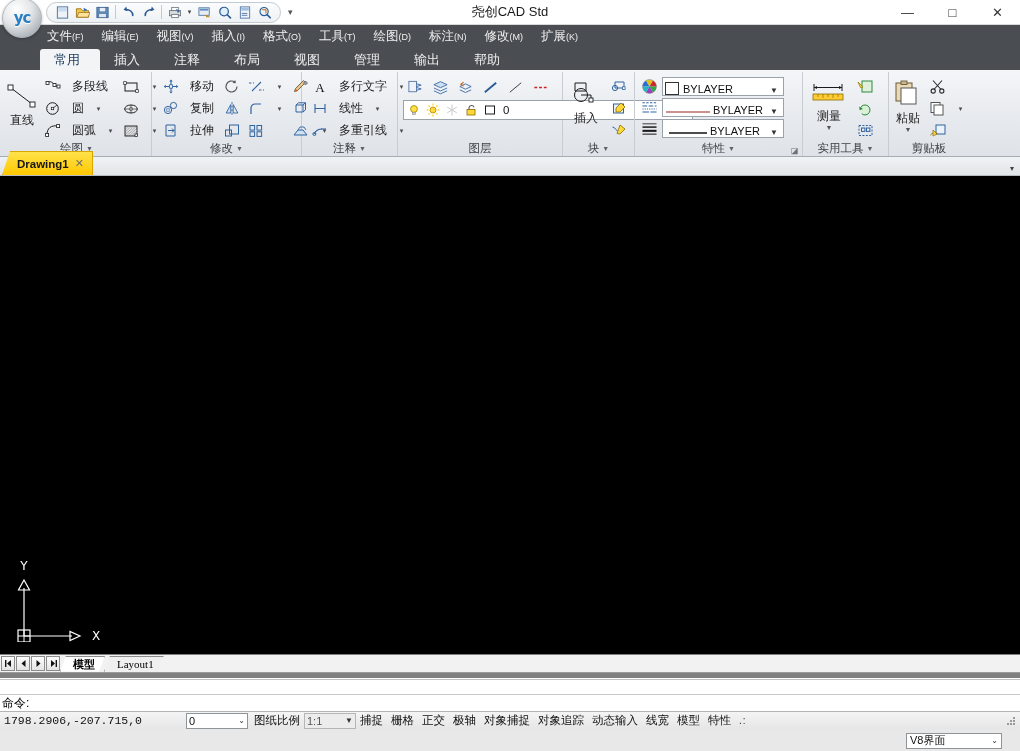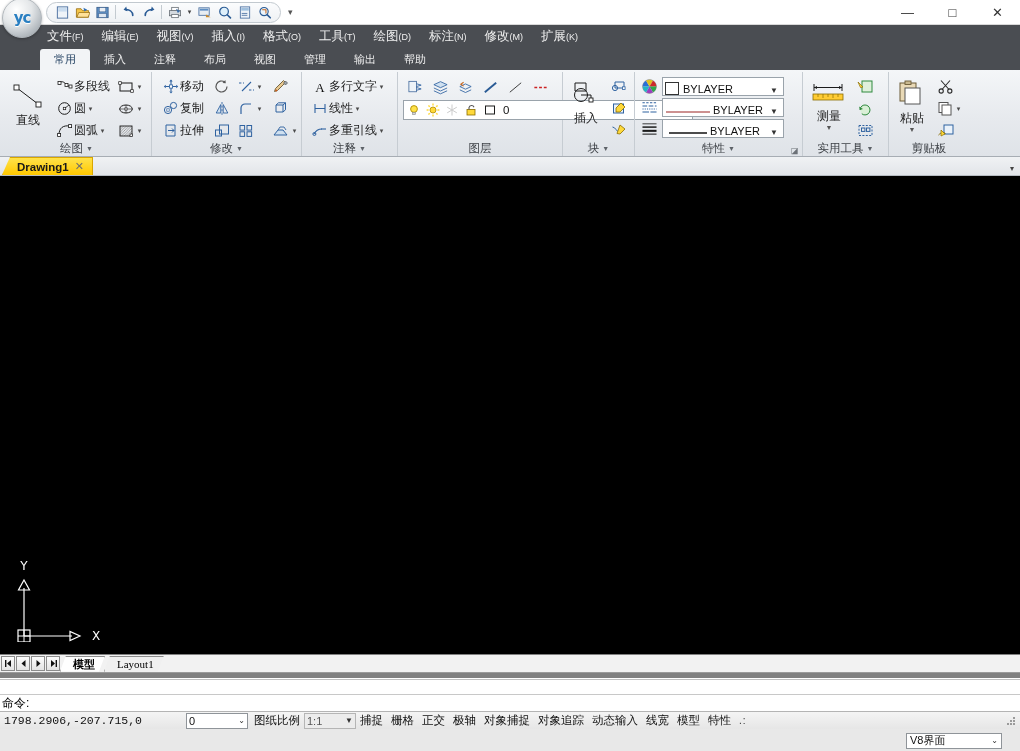--- a/index.html
+++ b/index.html
@@ -63,21 +63,21 @@
   }
   .menu-item { padding:3px 9px 3px 9px; font-size:12.5px; white-space:nowrap; }
   .menu-item sub { font-size:9px; vertical-align:baseline; }
 
   
   .ribbon-tabs {
     height:22px; background:#4a4d52; display:flex; align-items:flex-end;
     padding-left:40px;
   }
   .rtab {
-    padding:3px 14px 3px 14px; font-size:11px; color:#efefef;
+    padding:3px 20px 3px 14px; font-size:13px; color:#efefef;
     border-radius:3px 3px 0 0; line-height:15px;
   }
   .rtab.active { background:#f2f4f6; color:#1b3a5c; font-weight:normal; }
 
   
   .ribbon {
     height:87px; background:linear-gradient(#f4f6f8 0%, #e7eaee 55%, #dfe3e8 100%);
     border-bottom:1px solid #a7adb4;
     display:flex; align-items:stretch; padding:2px 0 0 2px;
     position:relative;
@@ -100,21 +100,21 @@
 
   .bigbtn {
     width:44px; display:flex; flex-direction:column; align-items:center;
     padding-top:4px; cursor:default;
   }
   .bigbtn .lbl { font-size:12px; color:#222; margin-top:2px; }
   .bigbtn .sub-caret { font-size:7px; color:#555; line-height:6px; }
 
   .col { display:flex; flex-direction:column; gap:1px; }
   .rowbtn {
-    display:flex; align-items:center; gap:0; height:21px;
+    display:flex; align-items:center; gap:10px; height:21px;
     padding:0 2px; cursor:default; border:1px solid transparent;
   }
   .rowbtn .lbl { font-size:12px; color:#1c1c1c; white-space:nowrap; }
   .caret { font-size:7px; color:#4a4a4a; width:9px; text-align:center; }
   .icobox { width:18px; height:18px; display:flex; align-items:center; justify-content:center; }
   .icobox.sm { width:16px; height:16px; }
 
   
   .layer-toolrow { display:flex; gap:1px; align-items:center; }
   .ltool { width:24px; height:22px; display:flex; align-items:center; justify-content:center;
@@ -138,21 +138,21 @@
   .prop-combo .ptext { font-size:11px; color:#111; }
   .swatch { width:14px; height:13px; border:1px solid #333; background:#fff; margin-right:4px; }
 
   
   .doctabs {
     height:19px; background:linear-gradient(#f0f2f4,#e2e5e9);
     border-bottom:1px solid #b6bcc2; display:flex; align-items:flex-end;
     position:relative;
   }
   .doctab {
-    height:18px; display:flex; align-items:center; gap:6px;
+    height:24px; display:flex; align-items:center; gap:6px;
     padding:0 8px 0 14px;
     background:linear-gradient(#ffe24a,#ffc800);
     border:1px solid #d9a600; border-bottom:none;
     font-size:11.5px; font-weight:bold; color:#181818;
     clip-path: polygon(8px 0, 100% 0, 100% 100%, 0 100%);
     margin-left:2px;
   }
   .doctab .x { font-size:11px; color:#6e6e6e; font-weight:normal; }
   .doctabs .rcaret { margin-left:auto; font-size:8px; color:#444; padding:0 6px 2px 0; }
 
@@ -297,20 +297,21 @@
     <div class="qat-btn">
       <svg width="16" height="15" viewBox="0 0 16 16">
           <circle cx="7" cy="7" r="4.4" fill="#eaf4fc" stroke="#2a5b95" stroke-width="1.2"></circle>
           <path d="M10.2 10.2l3.4 3.4" stroke="#2a5b95" stroke-width="1.8" stroke-linecap="round"></path>
           <path d="M5 5h4v4" fill="none" stroke="#c8671e" stroke-width="1.1"></path>
         </svg>
     </div>
   </div>
   <div class="qat-more">▾</div>
 
+  <div class="title-text">尧创CAD Std</div>
 
   <div class="wincontrols">
     <div class="wc">—</div>
     <div class="wc">□</div>
     <div class="wc close">✕</div>
   </div>
 </div>
 
 <div class="menubar">
   <div class="menu-item"><span>文件</span><sub>(F)</sub></div>

